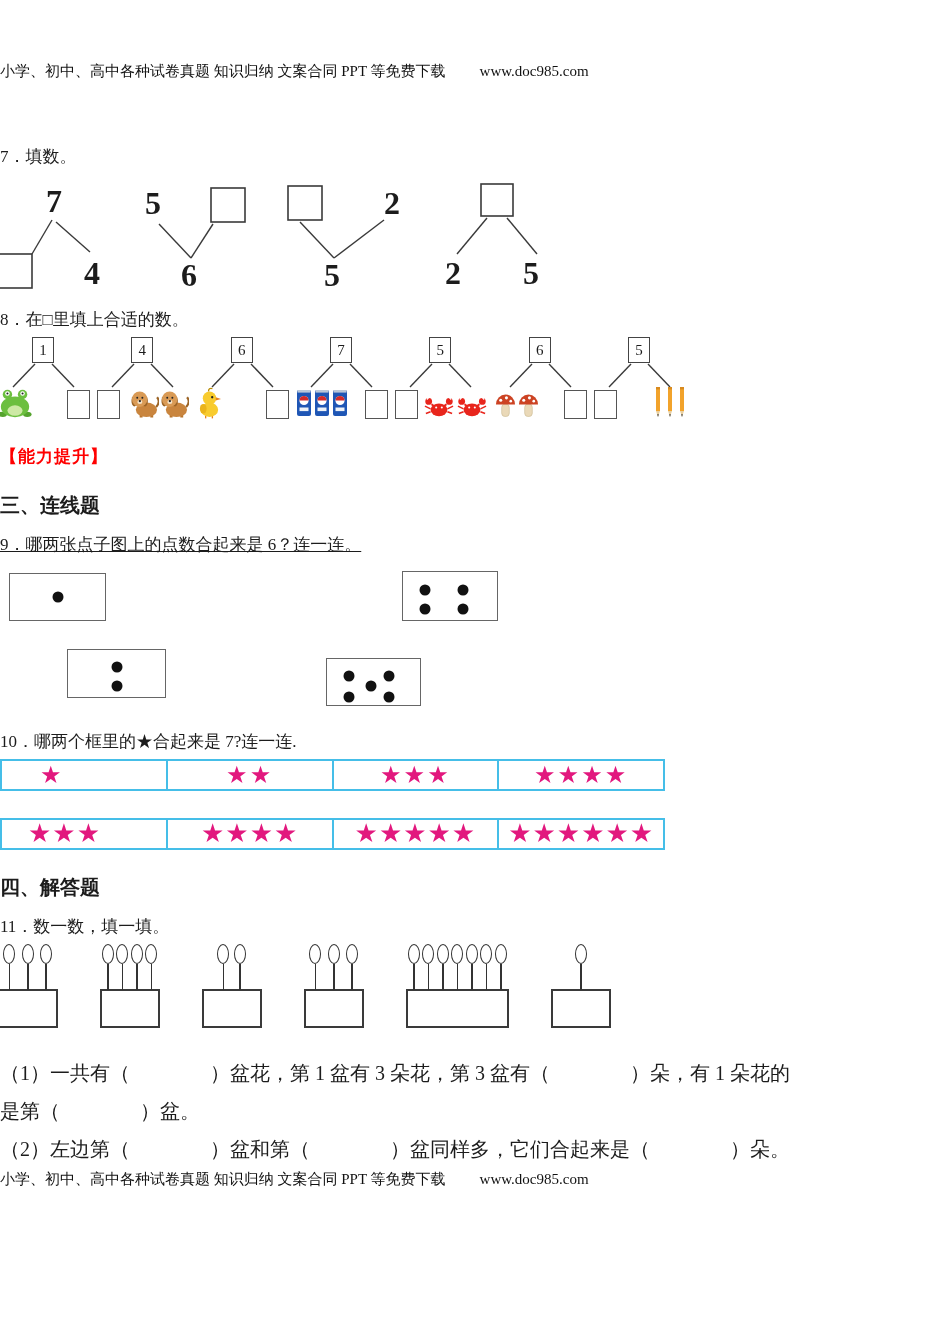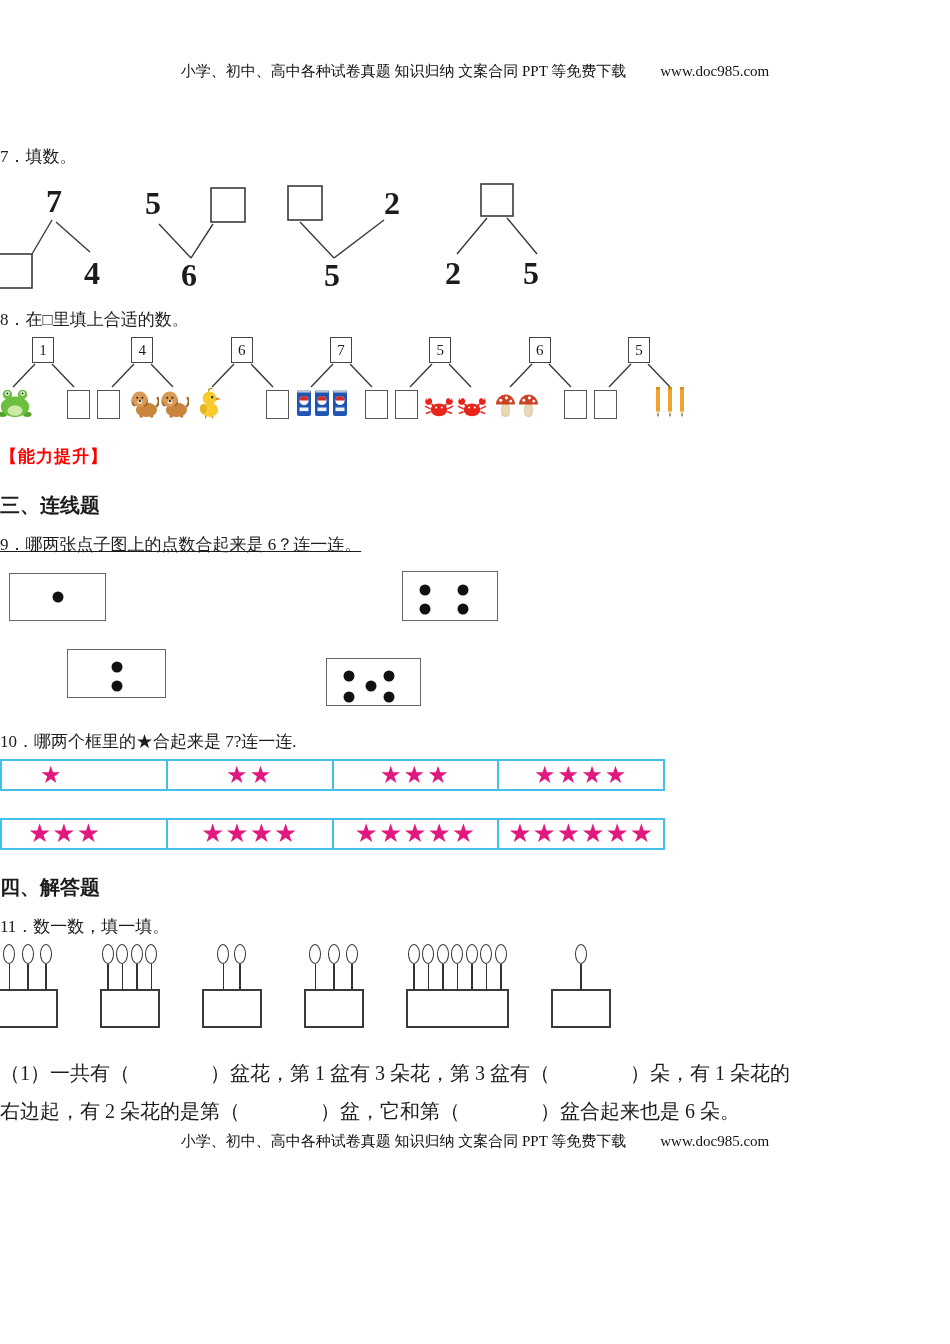--- a/index.html
+++ b/index.html
@@ -1,21 +1,21 @@
 <!DOCTYPE html>
 <html><head>
 <meta charset="utf-8">
 <style>
   * { box-sizing: border-box; }
   html,body { margin:0; padding:0; }
   body {
     width:950px; height:1344px; background:#ffffff; overflow:hidden;
     font-family:"Liberation Serif","DejaVu Serif",serif; color:#1c1c1c;
   }
-  .header, .footer { text-align:center; font-size:15px; color:#111; }
+  .header, .footer { text-align:left; font-size:15px; color:#111; }
   .header { padding-top:62px; }
   .footer { margin-top:2px; }
   .site { margin-left:34px; }
   .content { padding-right:140px; }
 
   .q-label { font-size:17px; }
   .q7-label { margin-top:64px; }
   
   .q7-row { display:flex; margin-left:-12px; margin-top:10px; }
   .q7-row svg { display:block; }
@@ -427,20 +427,21 @@
     <div class="pot-group" style="width:60px;">
       <div class="flowers">
           <div class="flower"></div>
         </div>
       <div class="pot"></div>
     </div>
   </div>
 
   <div class="q11-lines">
     <p>（1）一共有（　　　　）盆花，第 1 盆有 3 朵花，第 3 盆有（　　　　）朵，有 1 朵花的</p>
-    <p>右边起，有 2 朵花的是第（　　　　）盆，它和第（　　　　）盆合起来也是 6 朵。</p>
+    <p>是第（　　　　）盆。</p>
+    <p>（2）左边第（　　　　）盆和第（　　　　）盆同样多，它们合起来是（　　　　）朵。</p>
   </div>
 
 </div>
 
 <div class="footer">
   <span>小学、初中、高中各种试卷真题 知识归纳 文案合同 PPT 等免费下载</span><span class="site">www.doc985.com</span>
 </div>
 
 </body></html>

